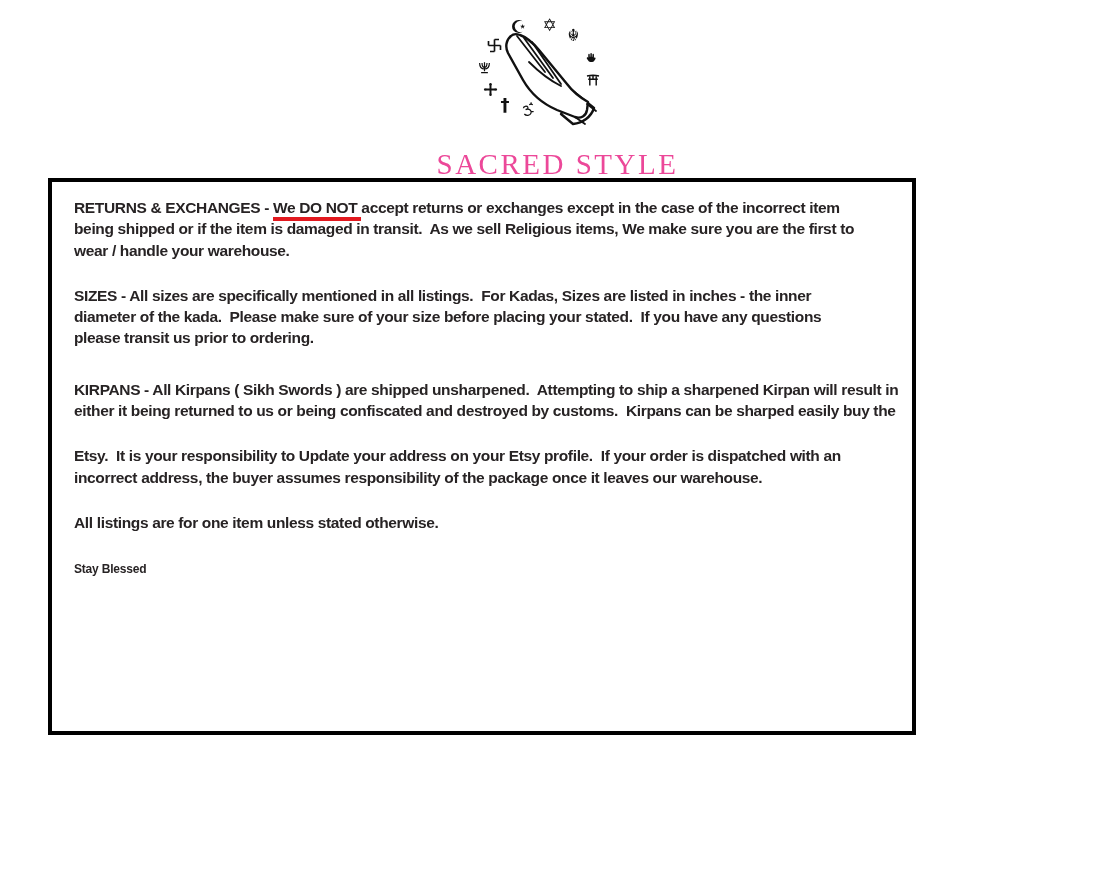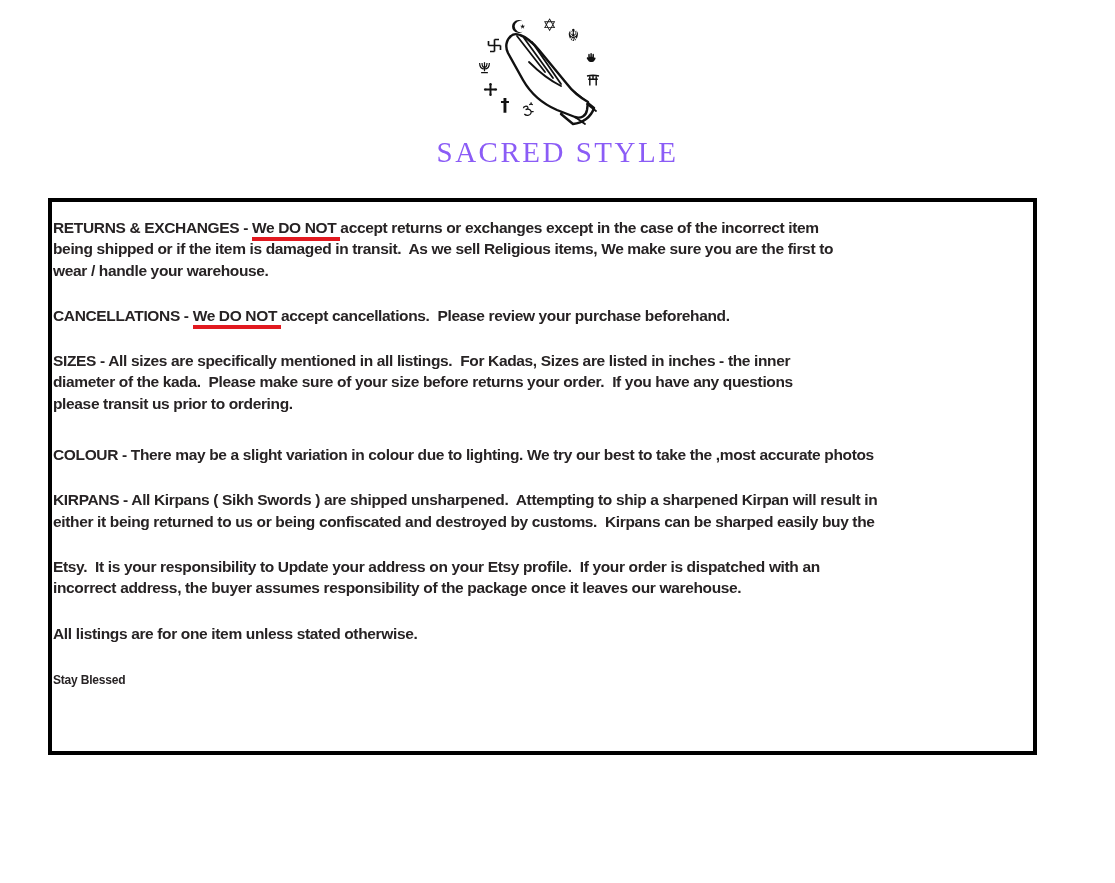--- a/index.html
+++ b/index.html
@@ -4,25 +4,25 @@
 <style>
   html,body{margin:0;padding:0;background:#fff;}
   .screen{position:relative;width:1115px;height:883px;background:#fff;overflow:hidden;
           font-family:"Liberation Sans","DejaVu Sans",sans-serif;}
   
   .logo{position:absolute;left:0;top:8px;width:1115px;}
   .logo-mark{position:relative;width:170px;height:124px;margin:0 auto;}
   .sym{position:absolute;line-height:1;color:#111;font-size:16px;font-family:"DejaVu Sans",sans-serif;}
   .sym svg{display:block;}
   .hands{position:absolute;left:22px;top:24px;}
-  .brand{margin-top:4px;text-align:center;font-family:"Liberation Serif","DejaVu Serif",serif;
-         font-size:29px;letter-spacing:2.5px;color:#8b5cf6;font-weight:500;}
+  .brand{margin-top:16px;text-align:center;font-family:"Liberation Serif","DejaVu Serif",serif;
+         font-size:29px;letter-spacing:2.5px;color:#ec4899;font-weight:500;}
   
-  .policy-box{position:absolute;left:48px;top:178px;width:989px;height:557px;
-              border:4px solid #000;box-sizing:border-box;padding:15px 10px 0 1px;overflow:hidden;margin-top:20px;}
+  .policy-box{position:absolute;left:48px;top:178px;width:868px;height:557px;
+              border:4px solid #000;box-sizing:border-box;padding:15px 10px 0 22px;overflow:hidden;}
   .para{margin:0 0 24px 0;color:#272324;font-weight:bold;font-size:15.5px;
         letter-spacing:-0.35px;}
   .para .line{white-space:pre;line-height:21.3px;}
   .para.gap-after{margin-bottom:30px;}
   .para.signoff{font-size:12px;letter-spacing:-0.2px;}
   .para.signoff .line{line-height:24px;}
   .red-underline{border-bottom:4px solid #e2191f;padding-bottom:1px;}
 </style>
 </head>
 <body>
@@ -98,30 +98,24 @@
     <div class="brand">SACRED STYLE</div>
   </div>
 
   <div class="policy-box">
     <div id="policy-text">
         <div class="para">
           <div class="line"><span>RETURNS &amp; EXCHANGES - </span><span class="red-underline">We DO NOT </span><span>accept returns or exchanges except in the case of the incorrect item</span></div>
           <div class="line"><span>being shipped or if the item is damaged in transit.  As we sell Religious items, We make sure you are the first to</span></div>
           <div class="line"><span>wear / handle your warehouse.</span></div>
         </div>
-        <div class="para">
-          <div class="line"><span>CANCELLATIONS - </span><span class="red-underline">We DO NOT </span><span>accept cancellations.  Please review your purchase beforehand.</span></div>
-        </div>
         <div class="para gap-after">
           <div class="line"><span>SIZES - All sizes are specifically mentioned in all listings.  For Kadas, Sizes are listed in inches - the inner</span></div>
-          <div class="line"><span>diameter of the kada.  Please make sure of your size before returns your order.  If you have any questions</span></div>
+          <div class="line"><span>diameter of the kada.  Please make sure of your size before placing your stated.  If you have any questions</span></div>
           <div class="line"><span>please transit us prior to ordering.</span></div>
-        </div>
-        <div class="para">
-          <div class="line"><span>COLOUR - There may be a slight variation in colour due to lighting. We try our best to take the ,most accurate photos</span></div>
         </div>
         <div class="para">
           <div class="line"><span>KIRPANS - All Kirpans ( Sikh Swords ) are shipped unsharpened.  Attempting to ship a sharpened Kirpan will result in</span></div>
           <div class="line"><span>either it being returned to us or being confiscated and destroyed by customs.  Kirpans can be sharped easily buy the</span></div>
         </div>
         <div class="para">
           <div class="line"><span>Etsy.  It is your responsibility to Update your address on your Etsy profile.  If your order is dispatched with an</span></div>
           <div class="line"><span>incorrect address, the buyer assumes responsibility of the package once it leaves our warehouse.</span></div>
         </div>
         <div class="para">

